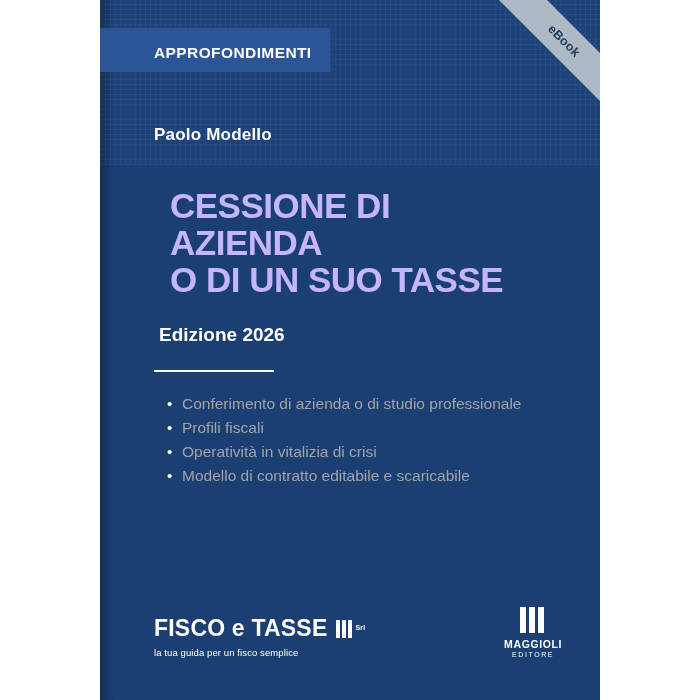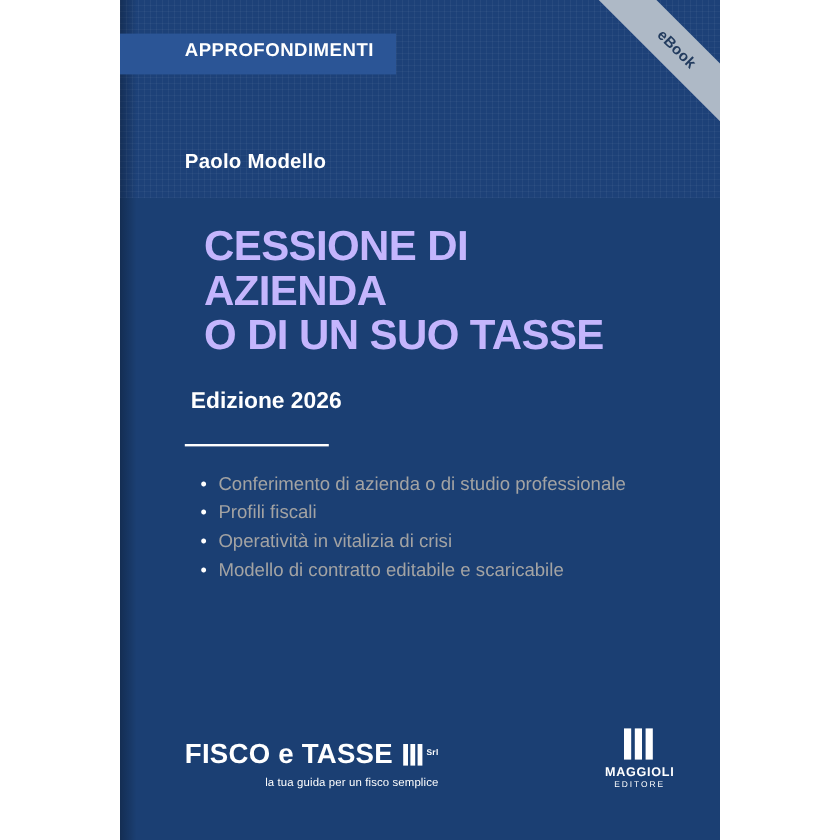--- a/index.html
+++ b/index.html
@@ -58,21 +58,21 @@
     height: 100%;
     background: linear-gradient(90deg, rgba(0,0,0,0.28) 0%, rgba(0,0,0,0.0) 100%);
   }
 
   
   .category-tag {
     position: absolute;
     left: 0;
     top: 28px;
     min-width: 215px;
-    padding: 6px 18px 10px 54px;
+    padding: 16px 18px 10px 54px;
     background: #2b5596;
     color: #ffffff;
     font-size: 15.5px;
     font-weight: bold;
     letter-spacing: 0.4px;
     box-sizing: border-box;
   }
 
   
   .ribbon-wrap {
@@ -165,21 +165,21 @@
     bottom: 42px;
     display: flex;
     align-items: flex-end;
     justify-content: space-between;
     padding: 0 38px 0 54px;
     box-sizing: border-box;
   }
   .brand-left {
     display: flex;
     flex-direction: column;
-    align-items: flex-end;
+    align-items: flex-start;
   }
   .brand-left .brand-main {
     display: flex;
     align-items: center;
     color: #ffffff;
     font-size: 23px;
     font-weight: bold;
     letter-spacing: 0.2px;
   }
   .brand-left .brand-main .bars {

